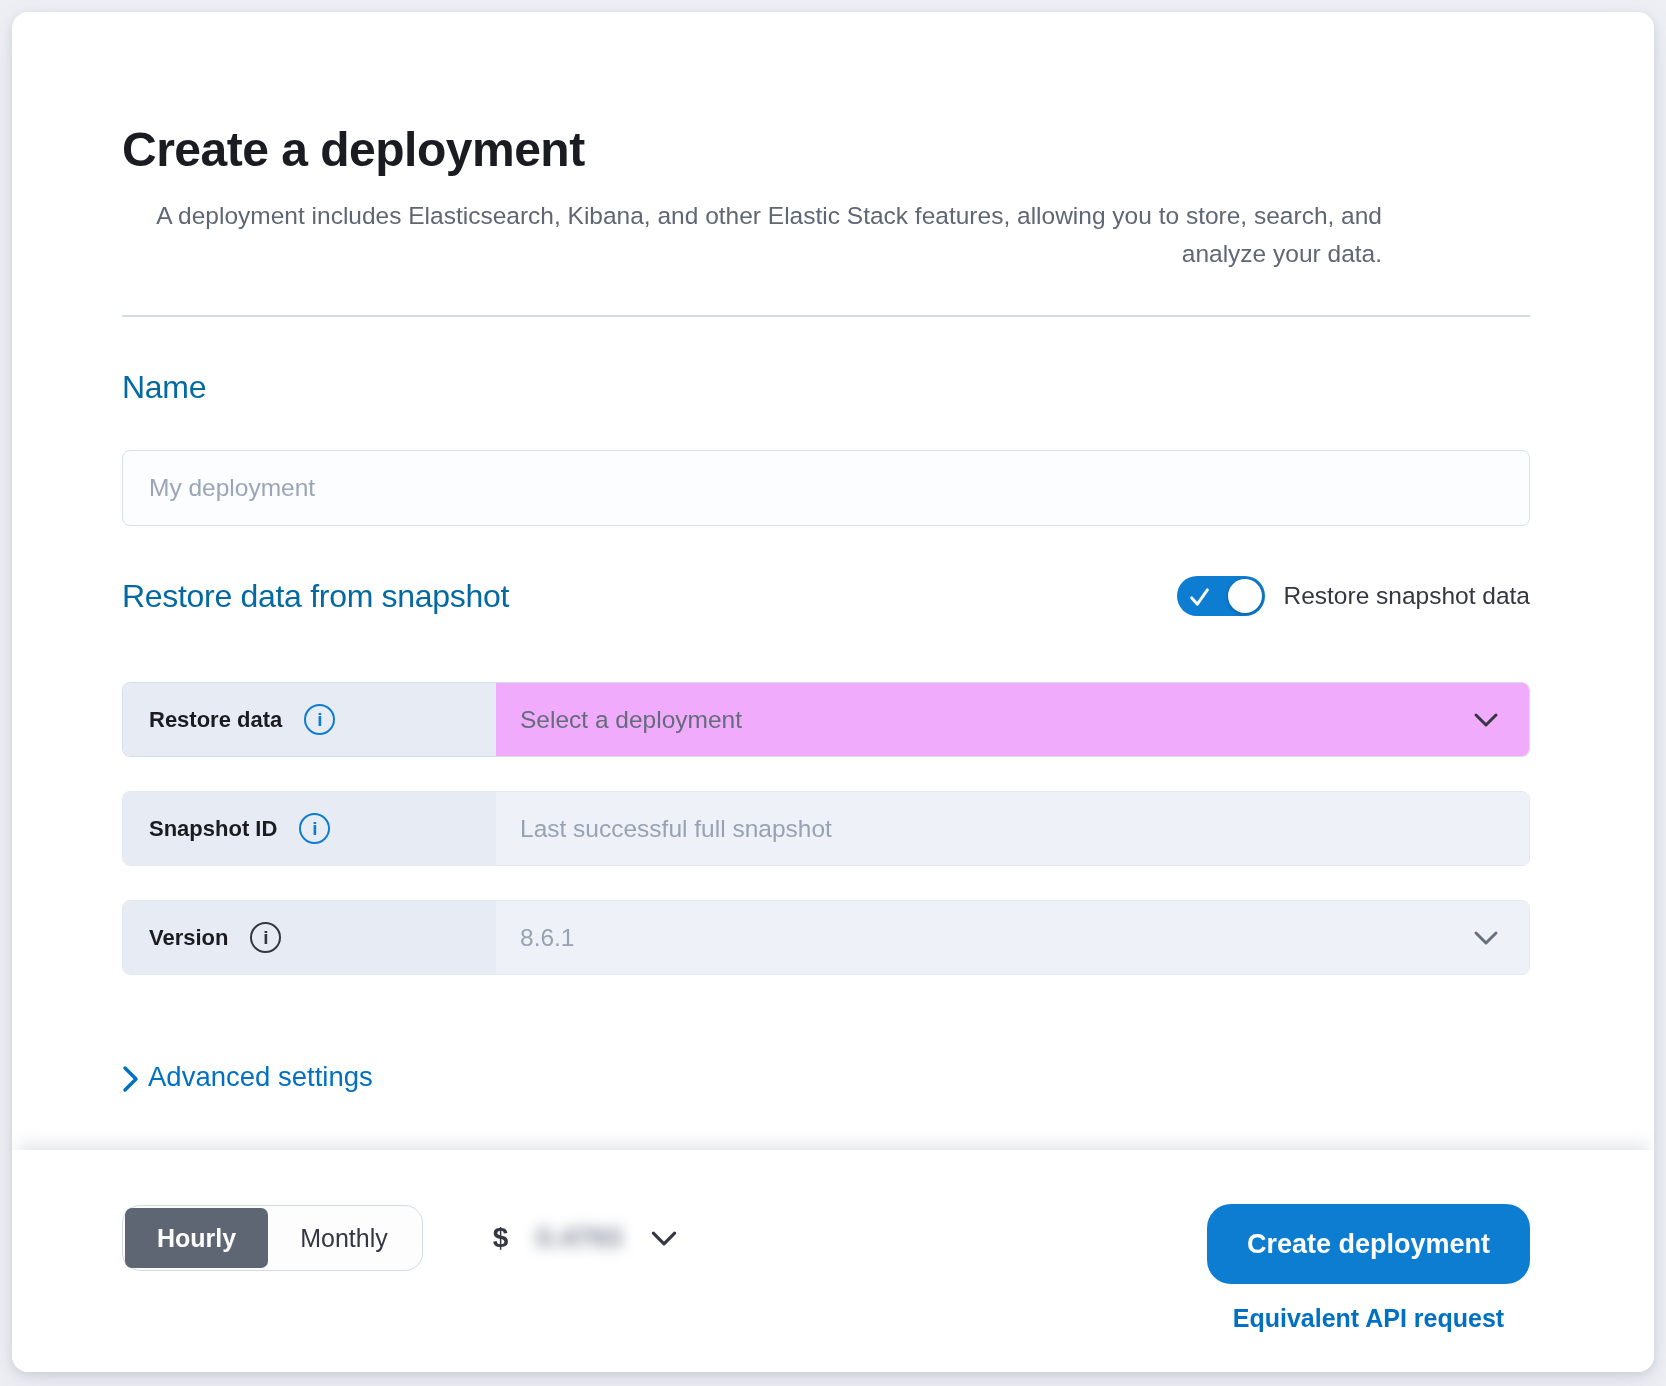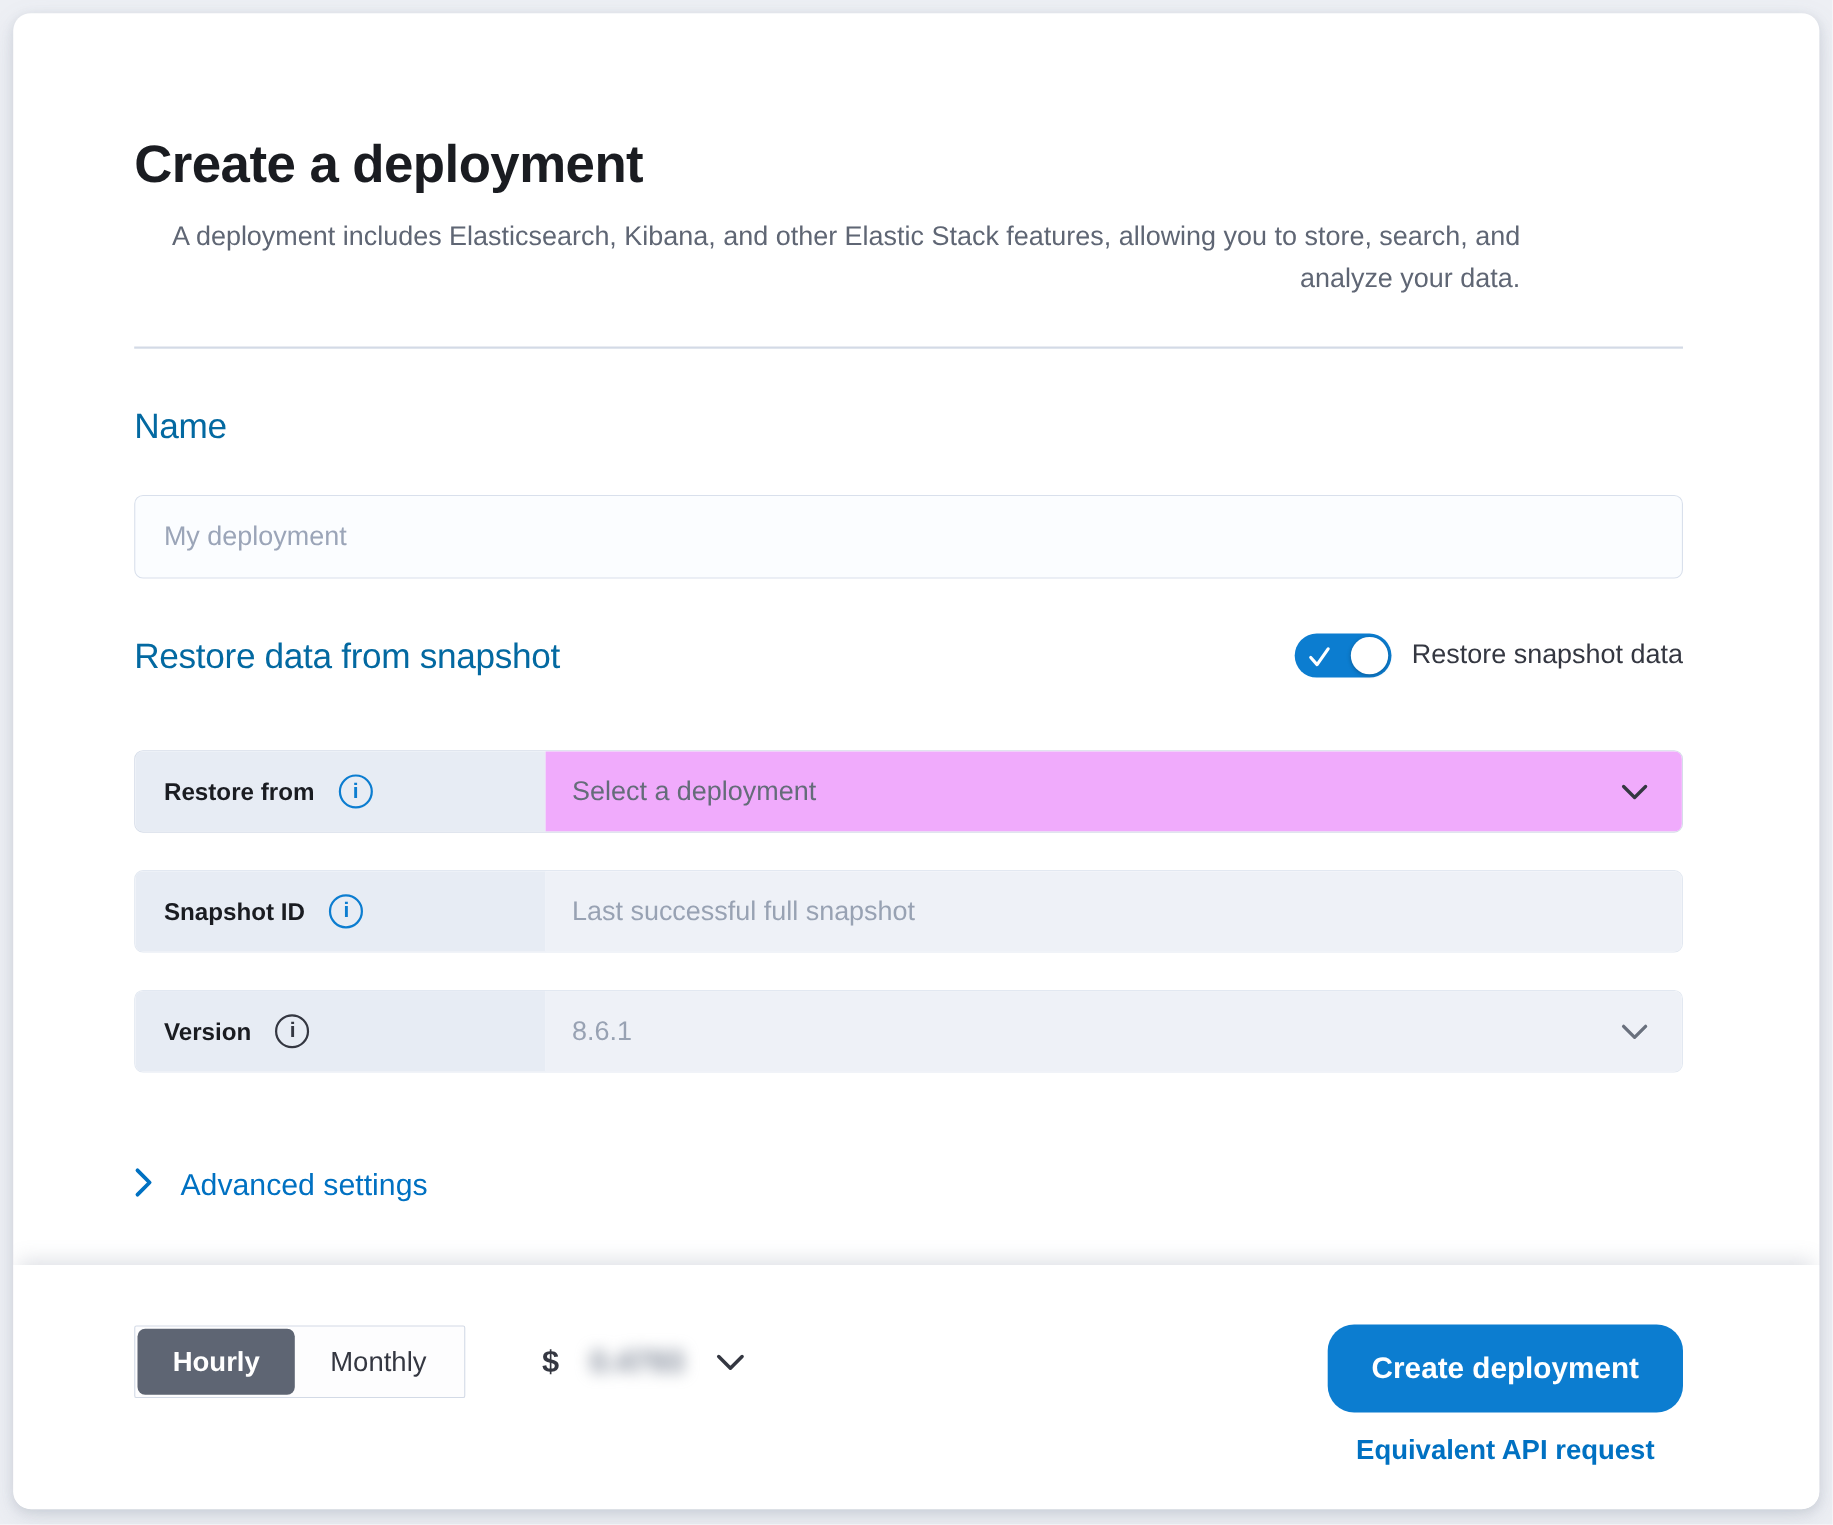--- a/index.html
+++ b/index.html
@@ -89,34 +89,34 @@
     display:inline-flex; align-items:center; justify-content:center;
     font-size:19px; font-weight:700; cursor:pointer; line-height:1;
   }
   .info.blue { color:#0c7dd0; }
   .info.dark { color:#343741; }
 
   .chev-dark { color:#343741; }
   .chev-gray { color:#69707d; }
 
   .advanced {
-    margin-top:52px; display:inline-flex; align-items:flex-start; gap:24px;
+    margin-top:52px; display:inline-flex; align-items:flex-end; gap:8px;
     color:#0071c2; font-size:27.5px; font-weight:500; cursor:pointer;
   }
 
   footer {
     position:absolute; left:0; right:0; bottom:0; height:222px;
     background:#ffffff; border-radius:0 0 16px 16px;
     box-shadow:0 -10px 18px -6px rgba(105,115,135,0.22);
     display:flex; justify-content:space-between;
     padding:54px 124px 0 110px;
   }
   .footer-left { display:flex; align-items:center; gap:70px; height:68px; }
   .btn-group {
-    display:flex; border:1.5px solid #d3dae6; border-radius:2px;
+    display:flex; border:1.5px solid #d3dae6; border-radius:18px;
     background:#fdfdfe; padding:2px; height:66px;
   }
   .seg {
     border:none; background:transparent; font-family:inherit;
     font-size:25px; color:#343741; padding:0 32px;
     border-radius:7px; cursor:pointer;
   }
   .seg.selected { background:#5e6573; color:#ffffff; font-weight:700; }
 
   .price { display:flex; align-items:center; gap:28px; cursor:pointer; }
@@ -158,21 +158,21 @@
           <div class="knob"></div>
         </div>
         <span class="switch-label">Restore snapshot data</span>
       </div>
     </div>
 
     <div class="form-rows">
 
       <div class="form-row enabled">
         <div class="row-label">
-          <span>Restore from</span>
+          <span>Restore data</span>
           <span class="info blue">i</span>
         </div>
         <div class="row-control select">
           <span class="select-placeholder">Select a deployment</span>
           <svg class="chev-dark" width="26" height="16" viewBox="0 0 26 16">
             <path d="M3 3l10 10L23 3" stroke="currentColor" stroke-width="3" fill="none" stroke-linecap="round" stroke-linejoin="round"></path>
           </svg>
         </div>
       </div>
 

